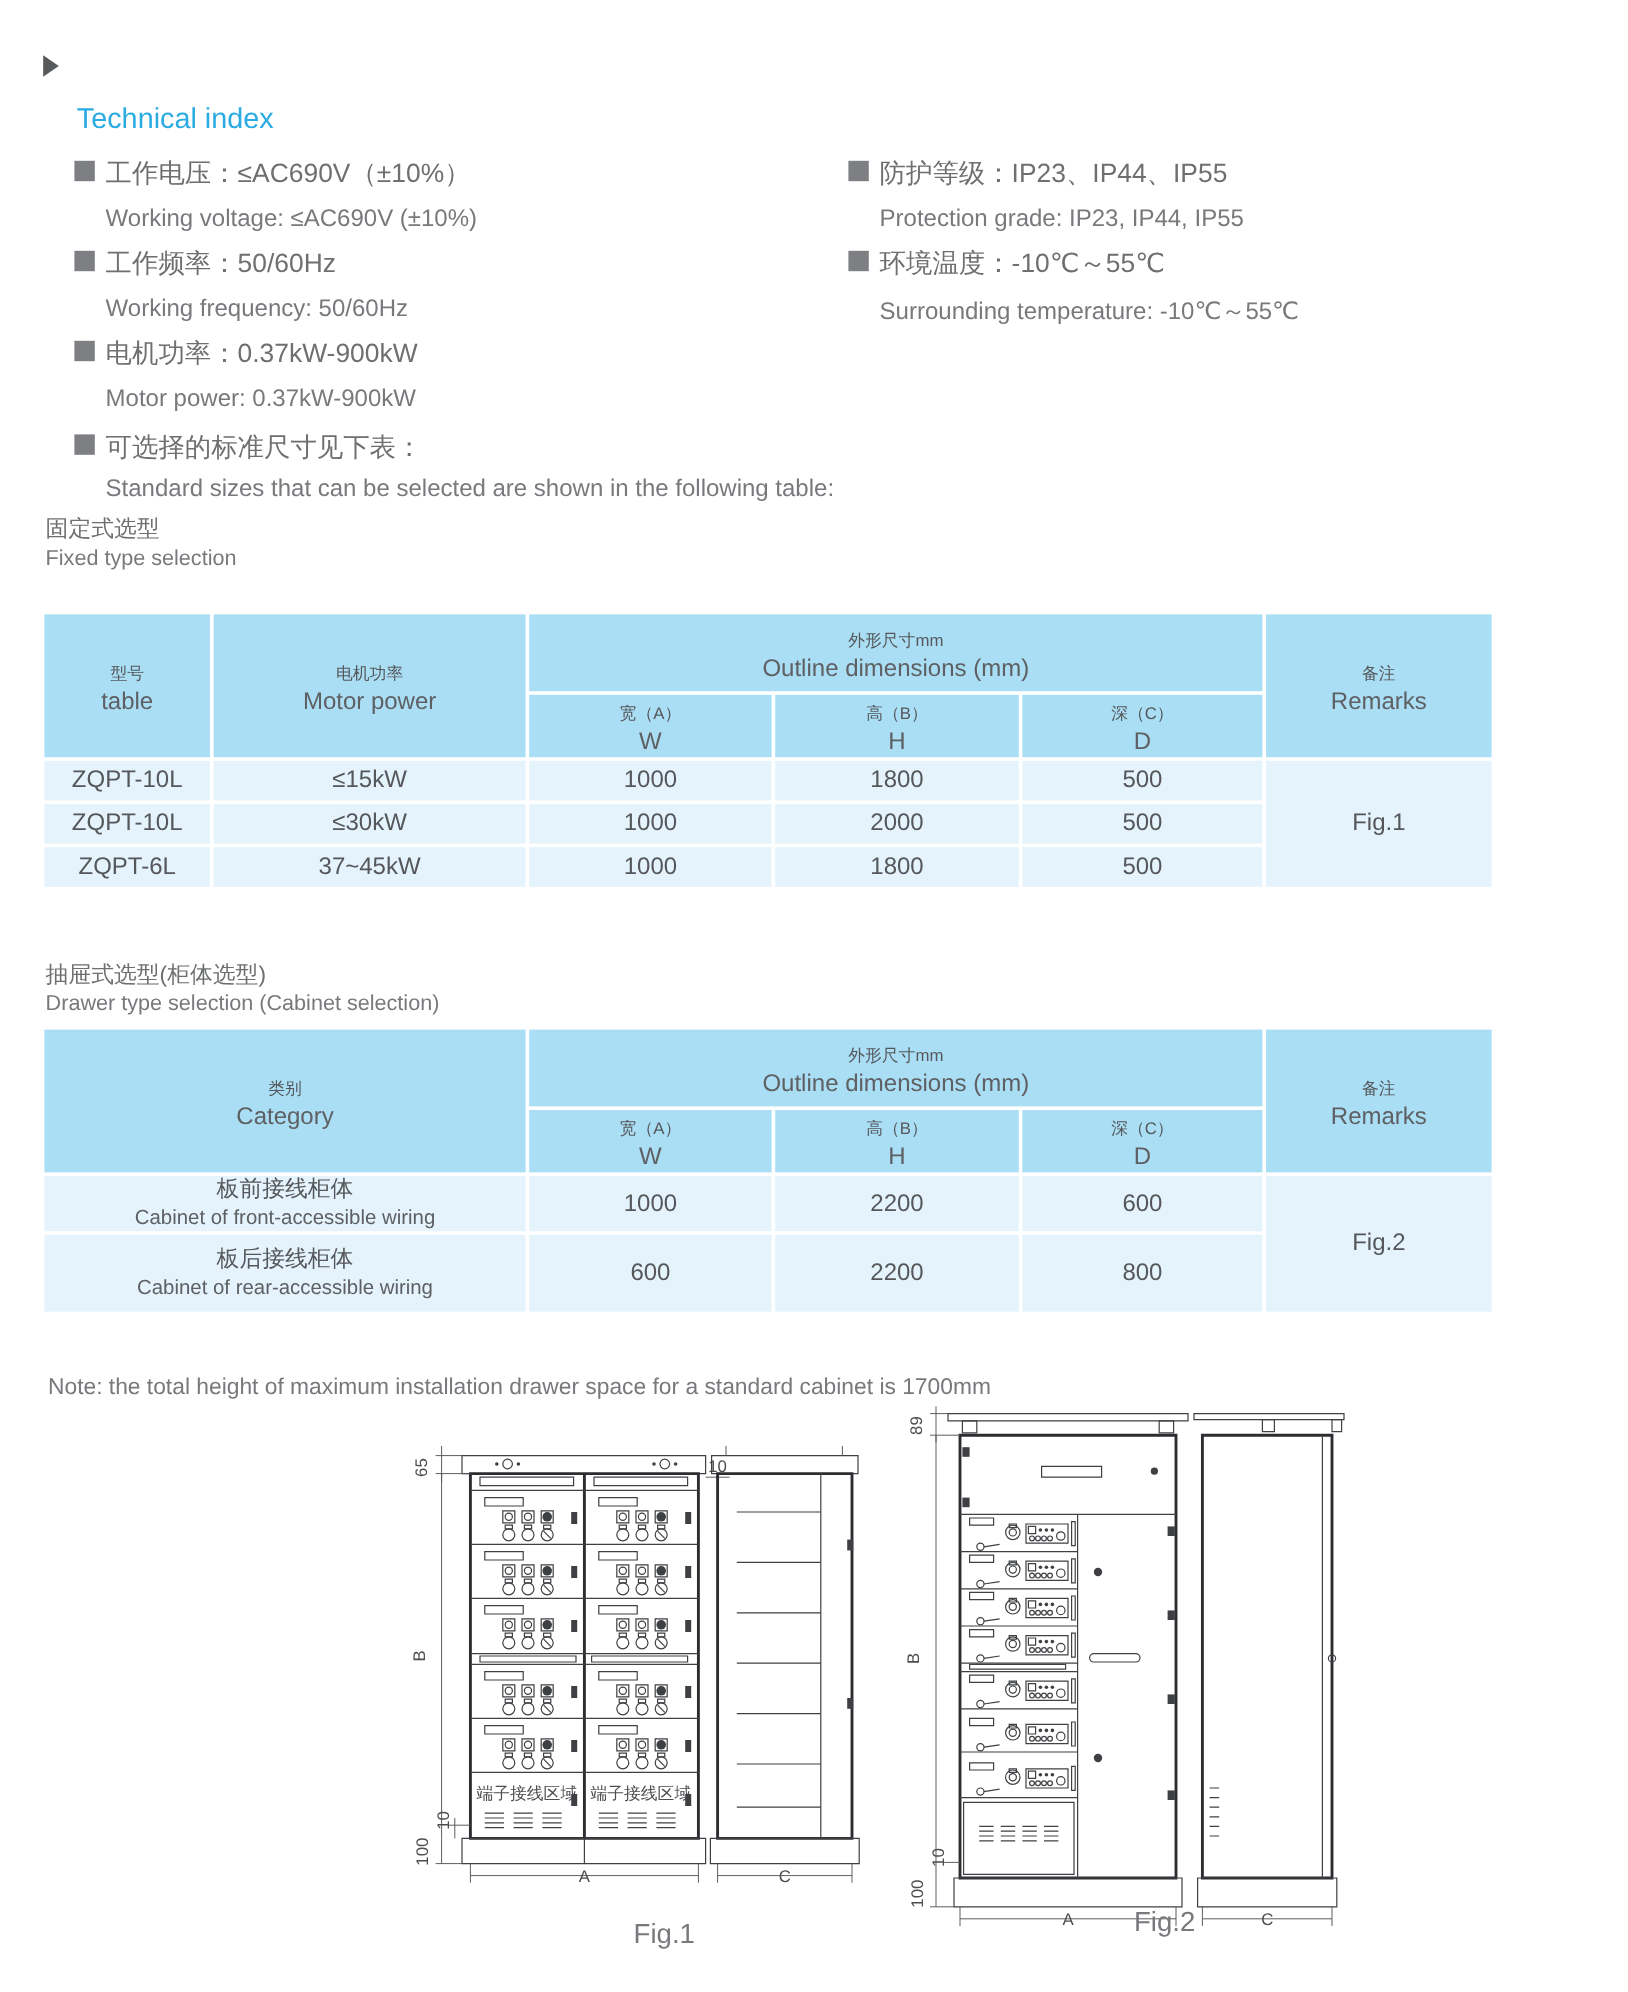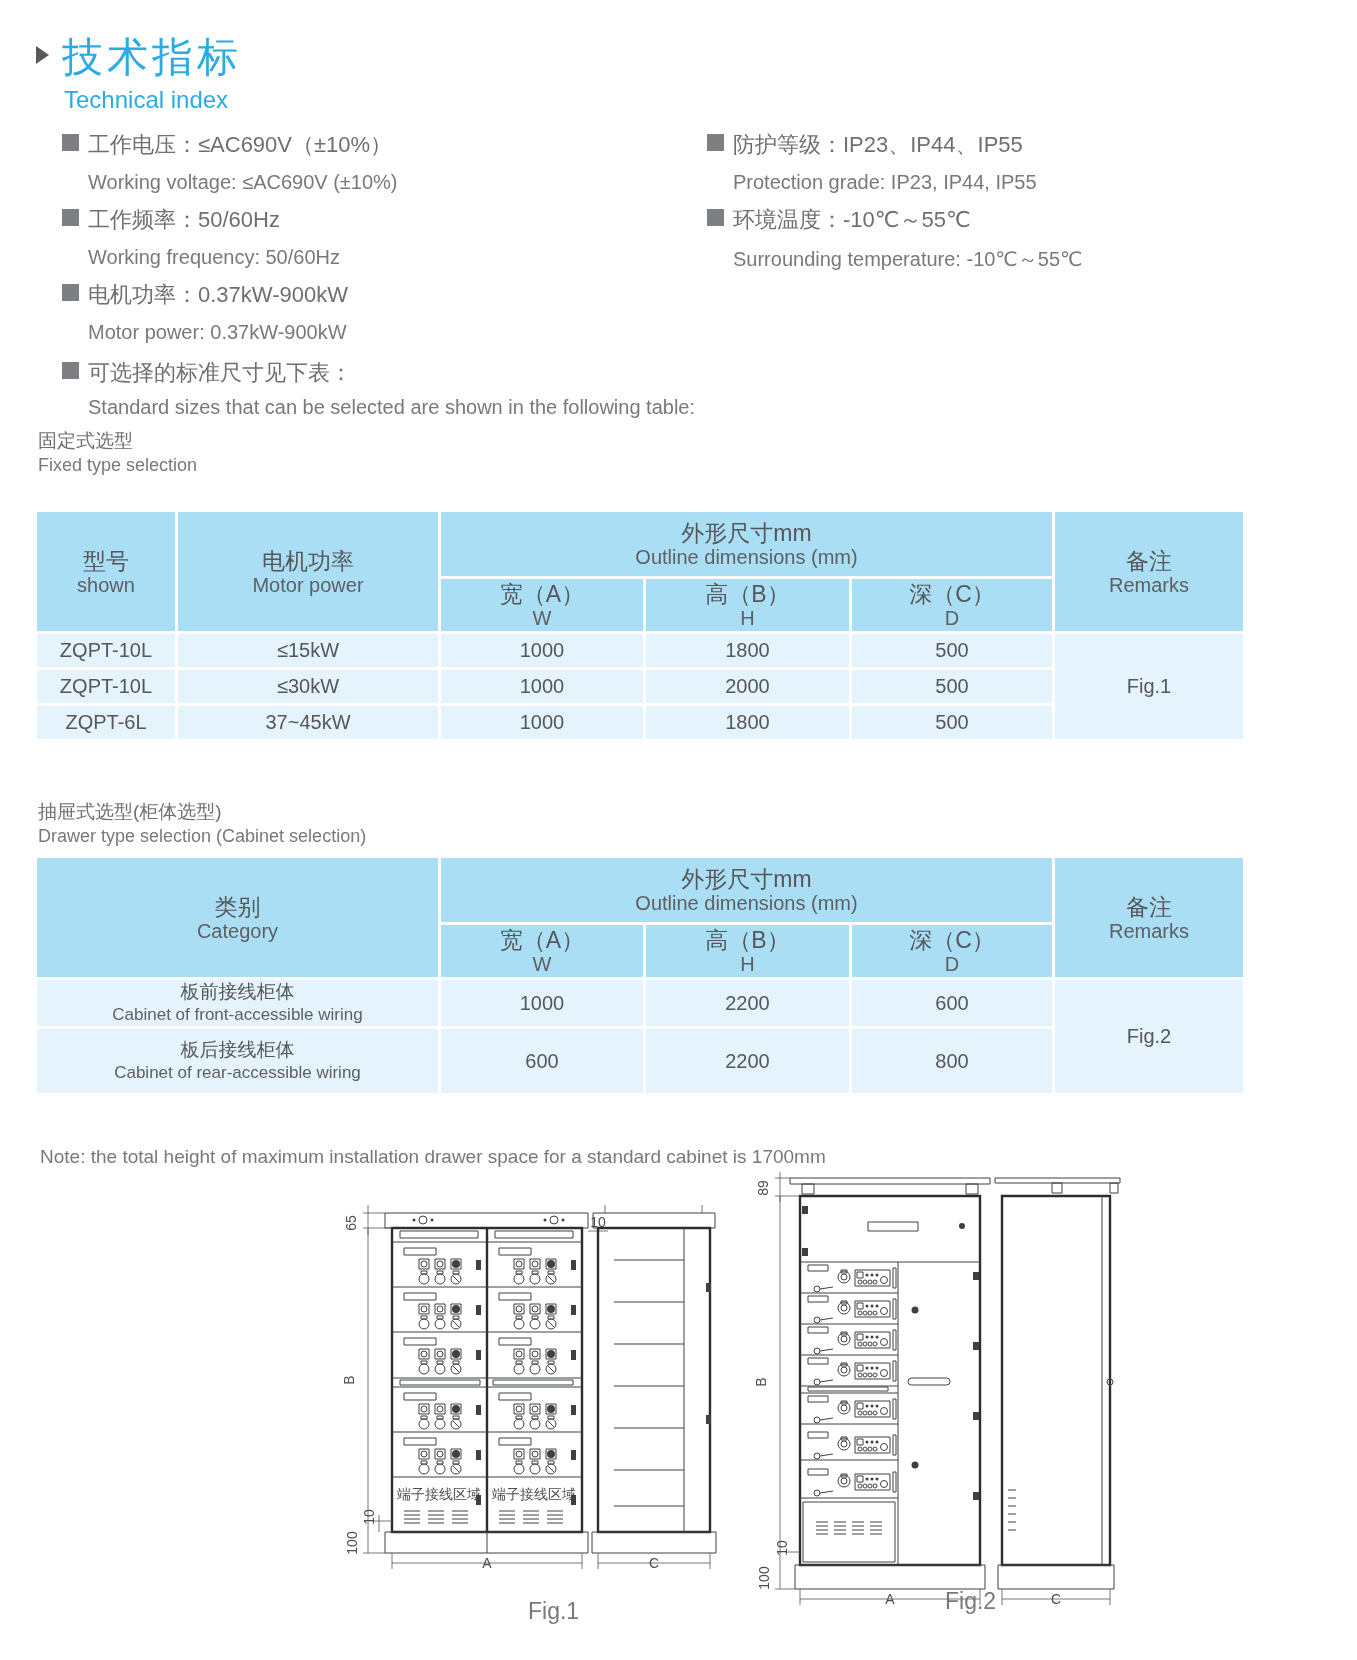--- a/index.html
+++ b/index.html
@@ -15,41 +15,40 @@
   .zh-spec{font-size:22px;color:#6d6f71;white-space:nowrap;}
   .en-spec{font-size:20px;color:#77797c;white-space:nowrap;}
   .sec-zh{font-size:19px;color:#6d6f71;}
   .sec-en{font-size:18px;color:#77797c;}
   .note-line{font-size:18px;color:#77797c;white-space:nowrap;}
   
   table.spec{border-collapse:separate;border-spacing:3px;table-layout:fixed;}
   table.spec td{text-align:center;vertical-align:middle;color:#55575a;padding:0;}
   td.hd{background:#aadef5;}
   td.dt{background:#e4f3fc;font-size:20px;}
-  .c-zh{display:block;font-size:23px;line-height:26px;}
+  .c-zh{display:block;font-size:14px;line-height:26px;}
   .c-en{display:block;font-size:20px;line-height:22px;color:#5e6063;}
   .cell2-zh{display:block;font-size:19px;line-height:24px;}
   .cell2-en{display:block;font-size:17px;line-height:22px;color:#5e6063;}
   
   svg{overflow:visible;}
   svg line,svg rect,svg circle,svg path,svg polyline{vector-effect:non-scaling-stroke;}
   .fig-caption{font-size:23px;color:#77797c;}
   .dwg{stroke:#3f4043;fill:none;stroke-width:1;}
   .dwg-thick{stroke:#2c2d30;fill:none;stroke-width:2.4;}
   .dwg-fill{fill:#3f4043;stroke:none;}
   .dim{stroke:#55575a;stroke-width:0.8;fill:none;}
   .dimtxt{font-size:14px;fill:#4c4e50;}
 </style>
 </head>
 <body>
 
 <div id="page">
 
   <div class="abs tri" style="left:36px;top:46px;"></div>
-  <div class="abs title-zh" style="left:62px;top:30px;">技术指标</div>
   <div class="abs title-en" style="left:64px;top:86px;">Technical index</div>
 
   <div class="abs sq" style="left:62px;top:134px;"></div>
   <div class="abs zh-spec" style="left:88px;top:130px;">工作电压：≤AC690V（±10%）</div>
   <div class="abs en-spec" style="left:88px;top:171px;">Working voltage: ≤AC690V (±10%)</div>
 
   <div class="abs sq" style="left:62px;top:209px;"></div>
   <div class="abs zh-spec" style="left:88px;top:205px;">工作频率：50/60Hz</div>
   <div class="abs en-spec" style="left:88px;top:246px;">Working frequency: 50/60Hz</div>
 
@@ -78,21 +77,21 @@
         <col style="width:260px">
         <col style="width:202px">
       <col style="width:203px">
         <col style="width:200px">
         <col style="width:188px">
     </colgroup>
     <tbody>
         <tr style="height:64px;">
       <td class="hd" rowspan="2">
         <span class="c-zh">型号</span>
-        <span class="c-en">shown</span>
+        <span class="c-en">table</span>
       </td>
       <td class="hd" rowspan="2">
         <span class="c-zh">电机功率</span>
         <span class="c-en">Motor power</span>
       </td>
       <td class="hd" colspan="3">
         <span class="c-zh">外形尺寸mm</span>
         <span class="c-en">Outline dimensions (mm)</span>
       </td>
       <td class="hd" rowspan="2">

